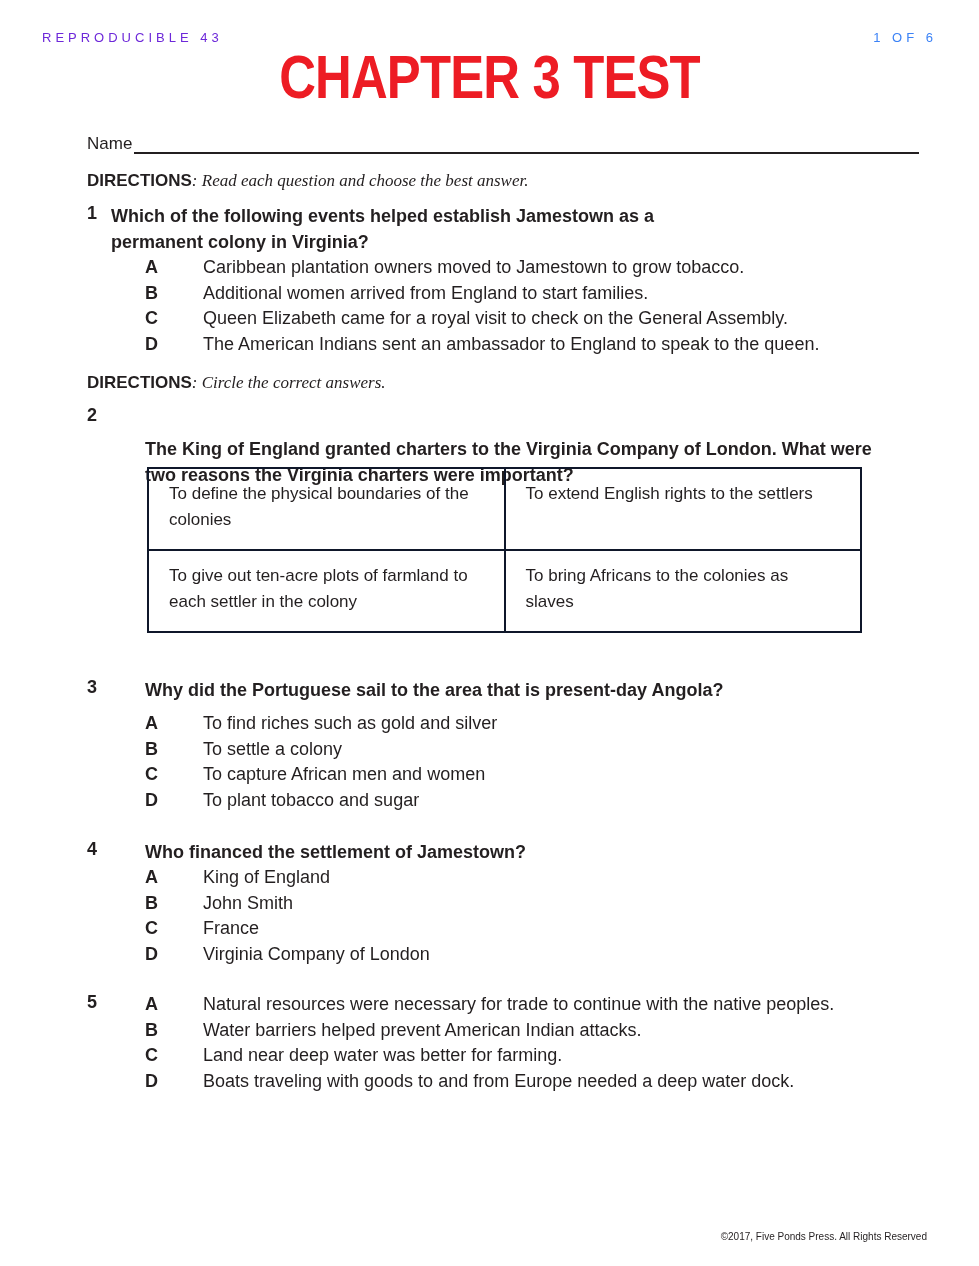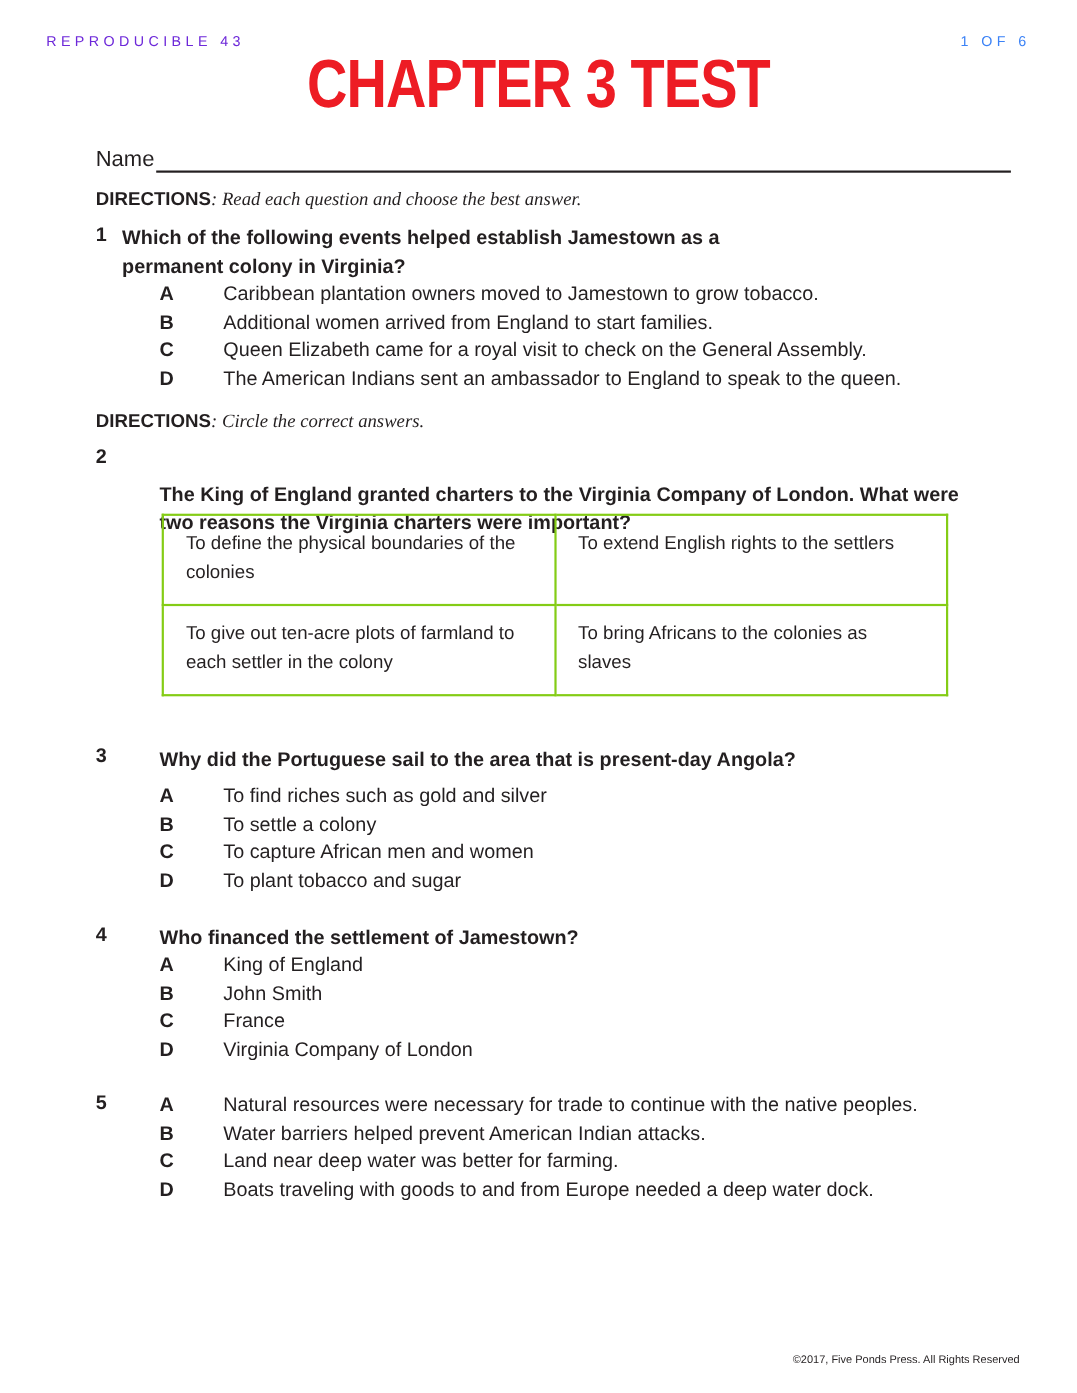--- a/index.html
+++ b/index.html
@@ -16,21 +16,21 @@
       letter-spacing: 4px; color: #3b82f6;
     }
     .title {
       position: absolute; left: 0; right: 0; top: 46px; text-align: center;
       font-family: "Liberation Sans", sans-serif; font-weight: bold;
       font-size: 62px; letter-spacing: -1px; transform: scaleX(0.82);
       color: #ED1C24; line-height: 1;
     }
     .name-row {
       position: absolute; left: 87px; top: 134px; width: 832px;
-      display: flex; align-items: flex-end; font-size: 20px;
+      display: flex; align-items: flex-end; font-size: 17px;
     }
     .name-line { flex: 1; border-bottom: 2px solid #231f20; margin-left: 2px; height: 16px; }
     .directions {
       position: absolute; left: 87px; font-size: 17px;
     }
     .directions b { font-weight: bold; }
     .directions i { font-style: italic; font-family: Liberation Serif, serif; }
     .q {
       position: absolute; left: 87px; width: 840px;
     }
@@ -42,21 +42,21 @@
     }
     .opts { margin-left: 58px; margin-top: 0; }
     .opt { display: flex; font-size: 18px; line-height: 25.7px; }
     .opt-letter { width: 58px; font-weight: bold; }
     .opt-text { flex: 1; }
     table.charter {
       position: absolute; left: 147px; top: 467px; width: 715px;
       border-collapse: collapse; font-size: 17px;
     }
     table.charter td {
-      border: 2px solid #84cc16; vertical-align: top; width: 50%;
+      border: 2px solid #0f172a; vertical-align: top; width: 50%;
       height: 82px; padding: 12px 20px 0 20px; line-height: 26px; box-sizing: border-box;
     }
     .footer {
       position: absolute; right: 52px; top: 1231px; font-size: 10px; color: #231f20; margin-left: 20px;
     }
   </style>
 </head>
 <body>
 
 <div class="hdr-left">REPRODUCIBLE 43</div>

